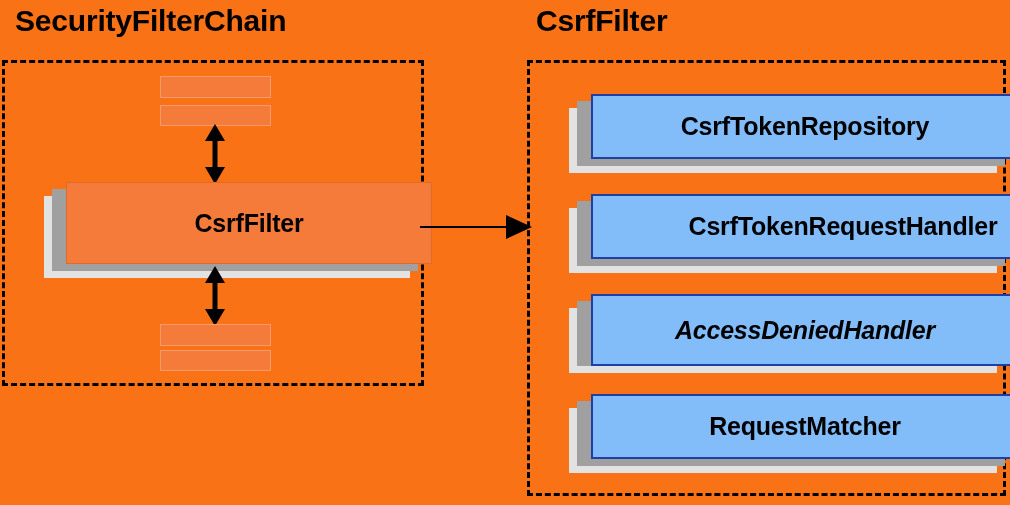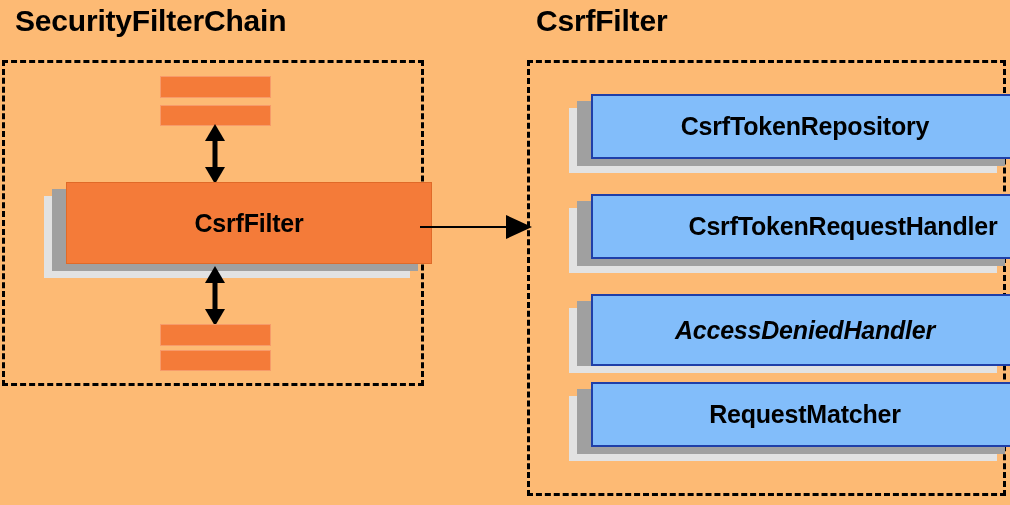--- a/index.html
+++ b/index.html
@@ -9,21 +9,21 @@
     background: #ffffff;
   }
   body {
     font-family: "Liberation Sans", sans-serif;
     -webkit-font-smoothing: antialiased;
   }
   #canvas {
     position: relative;
     width: 1010px;
     height: 505px;
-    background: #fdba74;
+    background: #f97316;
     overflow: hidden;
   }
 
   
   .panel-title {
     position: absolute;
     font-size: 30px;
     font-weight: bold;
     color: #000000;
     letter-spacing: -0.2px;
@@ -166,21 +166,21 @@
   </div>
 
   <div class="stack node-blue" style="left:538px; top:294px; width:450px; height:79px;">
     <div class="layer back2" style="width:428px; height:65px;"></div>
     <div class="layer back1" style="width:428px; height:65px;"></div>
     <div class="layer front" style="width:428px; height:72px;font-style:italic;">
       <span class="label">AccessDeniedHandler</span>
     </div>
   </div>
 
-  <div class="stack node-blue" style="left:538px; top:382px; width:450px; height:79px;">
+  <div class="stack node-blue" style="left:538px; top:394px; width:450px; height:79px;">
     <div class="layer back2" style="width:428px; height:65px;"></div>
     <div class="layer back1" style="width:428px; height:65px;"></div>
     <div class="layer front" style="width:428px; height:65px;">
       <span class="label">RequestMatcher</span>
     </div>
   </div>
 
 </div>
 
 </body></html>

